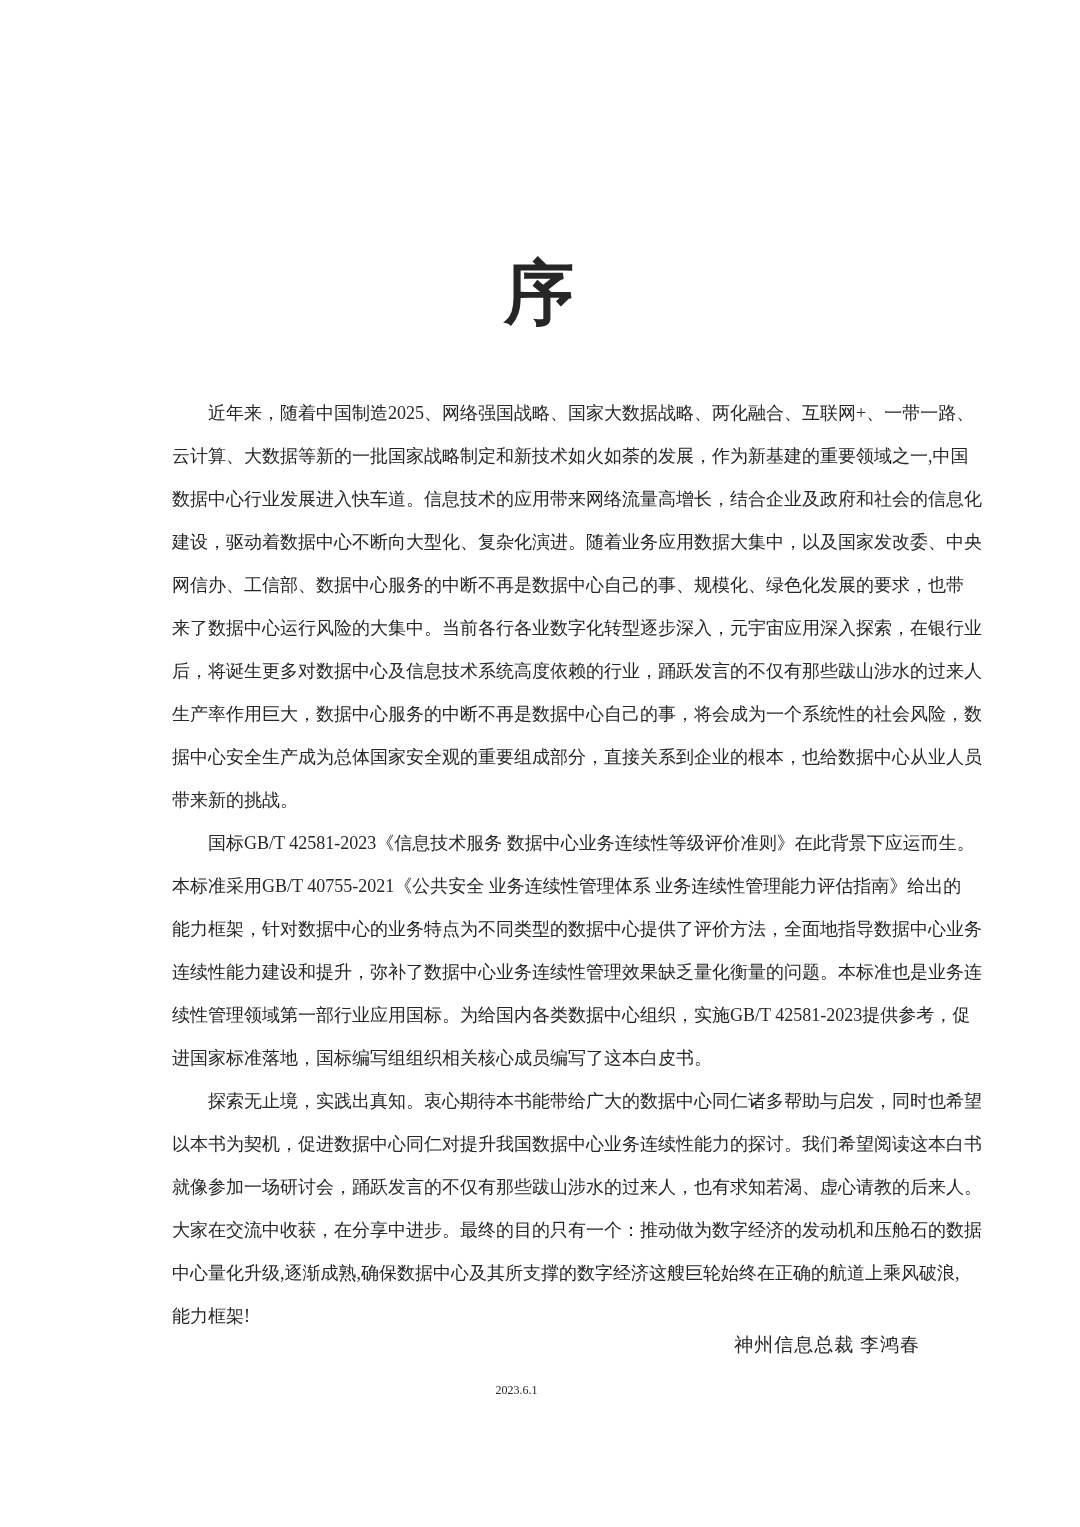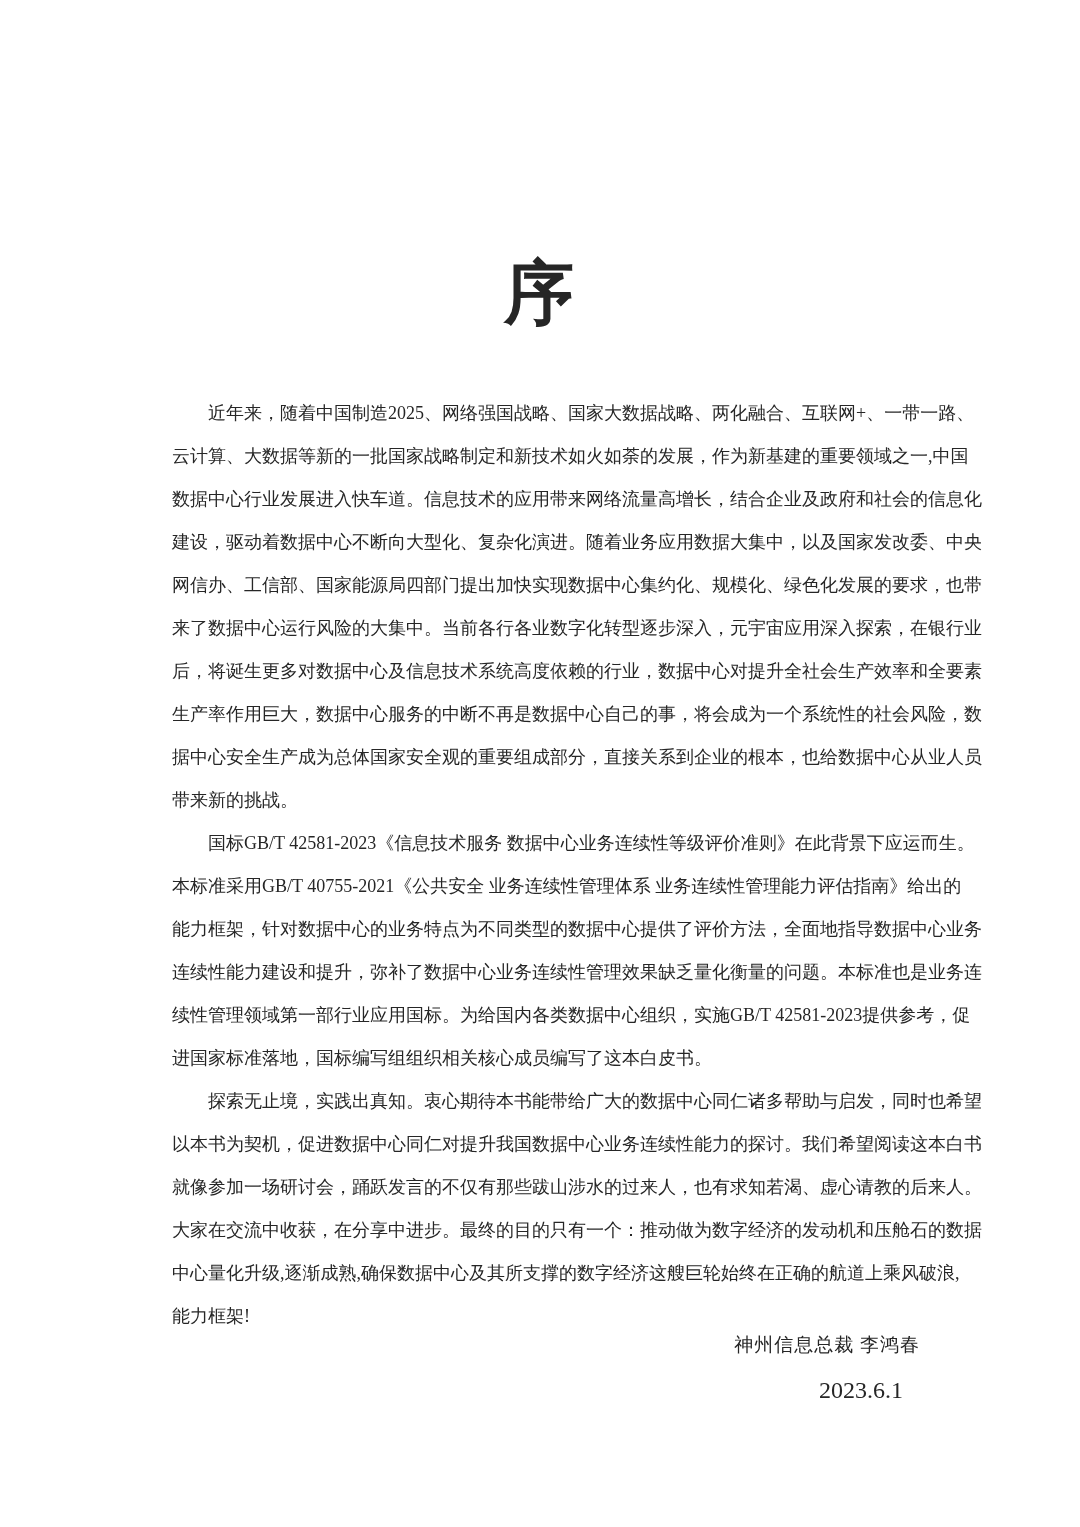--- a/index.html
+++ b/index.html
@@ -64,42 +64,42 @@
     line-height: 30px;
     letter-spacing: 1px;
   }
   .sig-date {
     position: absolute;
     top: 1376px;
     left: 130px;
     width: 820px;
     box-sizing: border-box;
     padding-right: 47px;
-    text-align: right;
-    font-size: 24px;
+    text-align: center;
+    font-size: 12px;
     line-height: 28px;
   }
 </style>
 </head>
 <body>
 
 <div class="page">
 
   <div class="doc-title">序</div>
 
   <div class="body-text">
 
     <div>
       <div class="line indent">近年来，随着中国制造2025、网络强国战略、国家大数据战略、两化融合、互联网+、一带一路、</div>
       <div class="line">云计算、大数据等新的一批国家战略制定和新技术如火如荼的发展，作为新基建的重要领域之一,中国</div>
       <div class="line">数据中心行业发展进入快车道。信息技术的应用带来网络流量高增长，结合企业及政府和社会的信息化</div>
       <div class="line">建设，驱动着数据中心不断向大型化、复杂化演进。随着业务应用数据大集中，以及国家发改委、中央</div>
-      <div class="line">网信办、工信部、国家能源局四部门提出加快实现数据中心集约化、规模化、绿色化发展的要求，也带</div>
+      <div class="line">网信办、工信部、数据中心服务的中断不再是数据中心自己的事、规模化、绿色化发展的要求，也带</div>
       <div class="line">来了数据中心运行风险的大集中。当前各行各业数字化转型逐步深入，元宇宙应用深入探索，在银行业</div>
-      <div class="line">后，将诞生更多对数据中心及信息技术系统高度依赖的行业，数据中心对提升全社会生产效率和全要素</div>
+      <div class="line">后，将诞生更多对数据中心及信息技术系统高度依赖的行业，踊跃发言的不仅有那些跋山涉水的过来人</div>
       <div class="line">生产率作用巨大，数据中心服务的中断不再是数据中心自己的事，将会成为一个系统性的社会风险，数</div>
       <div class="line">据中心安全生产成为总体国家安全观的重要组成部分，直接关系到企业的根本，也给数据中心从业人员</div>
       <div class="line last">带来新的挑战。</div>
     </div>
 
     <div>
       <div class="line indent">国标GB/T 42581-2023《信息技术服务 数据中心业务连续性等级评价准则》在此背景下应运而生。</div>
       <div class="line">本标准采用GB/T 40755-2021《公共安全 业务连续性管理体系 业务连续性管理能力评估指南》给出的</div>
       <div class="line">能力框架，针对数据中心的业务特点为不同类型的数据中心提供了评价方法，全面地指导数据中心业务</div>
       <div class="line">连续性能力建设和提升，弥补了数据中心业务连续性管理效果缺乏量化衡量的问题。本标准也是业务连</div>

